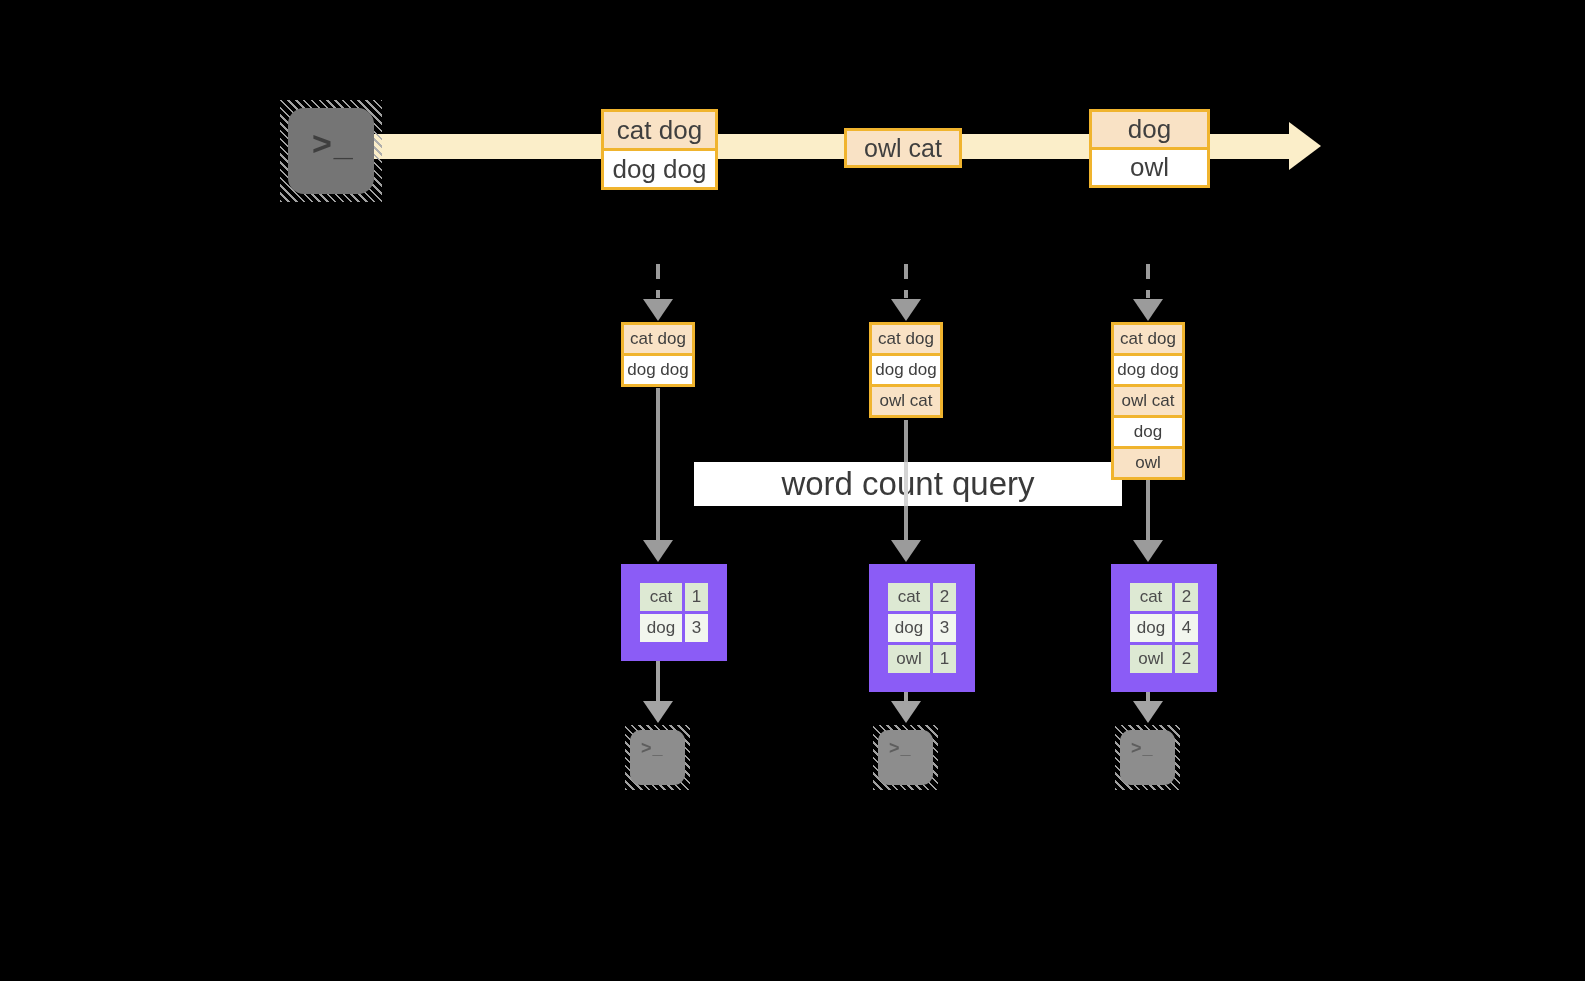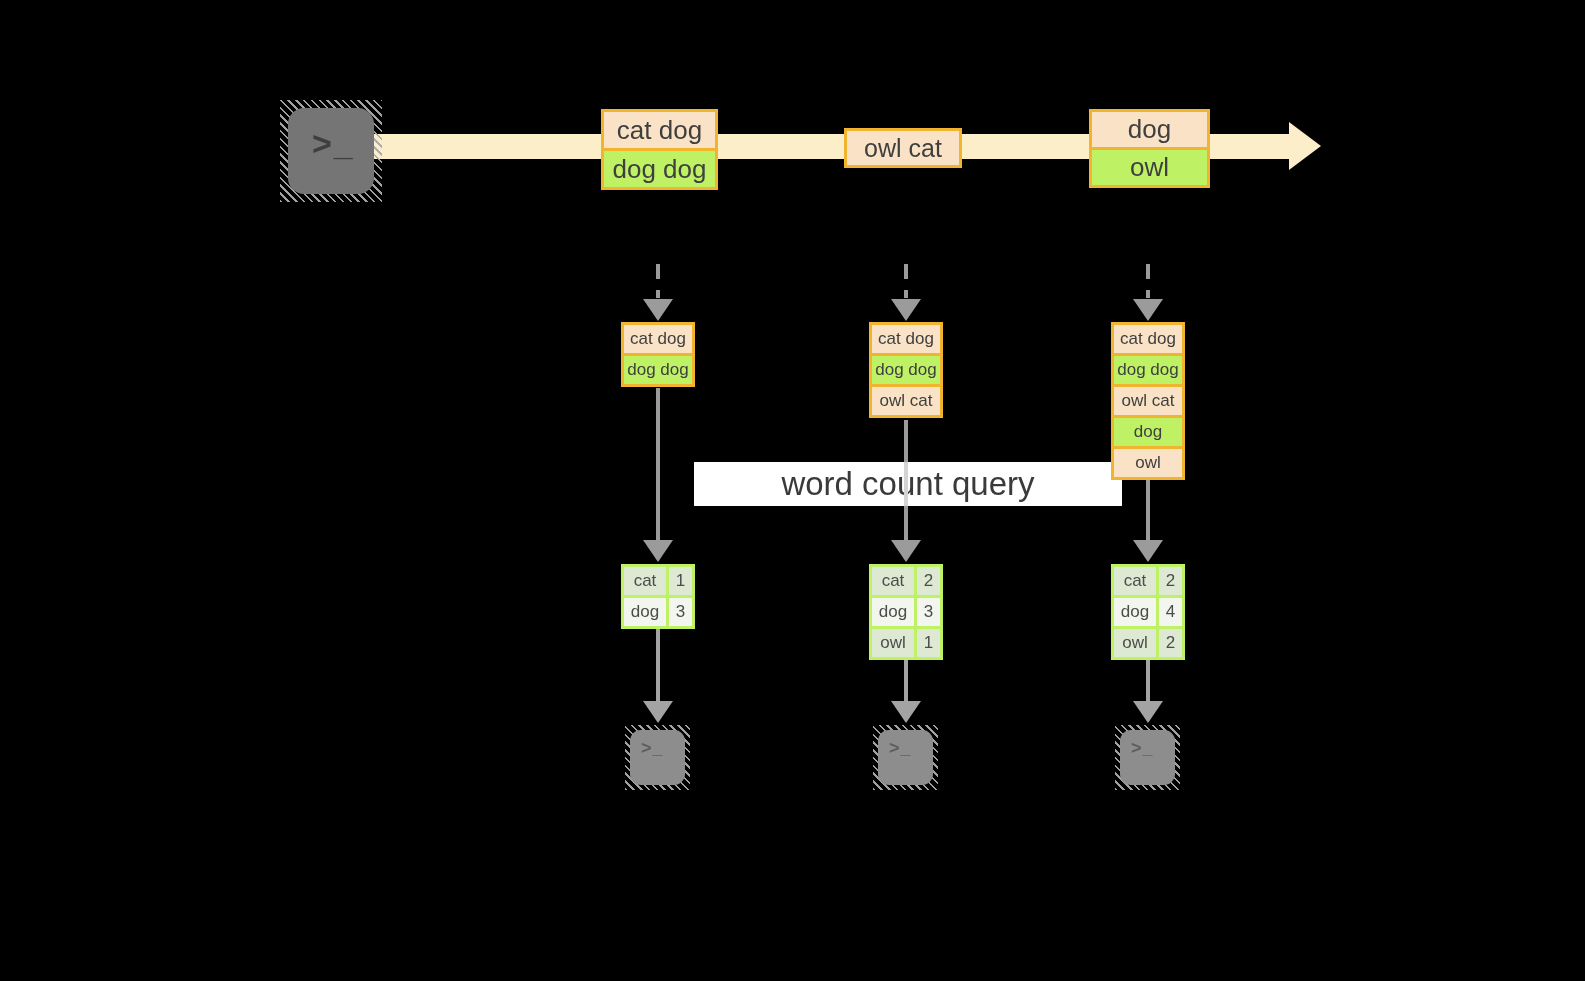--- a/index.html
+++ b/index.html
@@ -9,26 +9,26 @@
   }
   
   .stream-band{position:absolute;left:373px;top:134px;width:916px;height:25px;background:#fbeec9;z-index:0;}
   .stream-head{position:absolute;left:1289px;top:122px;width:0;height:0;z-index:0;
     border-top:24px solid transparent;border-bottom:24px solid transparent;border-left:32px solid #fbeec9;}
   
   .obox{position:absolute;border:3px solid #f0b42e;box-sizing:border-box;z-index:4;display:flex;flex-direction:column;}
   .obox .row{display:flex;align-items:center;justify-content:center;color:#3f3f3f;}
   .obox .row + .row{border-top:3px solid #f0b42e;}
   .fill-a{background:#f9e2c5;}
-  .fill-b{background:#bef264;}
+  .fill-b{background:#ffffff;}
   .event .row{height:36px;font-size:26px;}
   .event-single .row{height:34px;font-size:25px;}
   .stack .row{height:28px;font-size:17px;}
   
-  .wc-table{position:absolute;z-index:4;background:#bef264;padding:3px;display:grid;grid-template-columns:42px 23px;gap:3px;}
+  .wc-table{position:absolute;z-index:4;background:#8b5cf6;padding:19px;display:grid;grid-template-columns:42px 23px;gap:3px;}
   .wc-cell{height:28px;display:flex;align-items:center;justify-content:center;font-size:17px;color:#4c4c4c;}
   .gfill-a{background:#dde9d3;}
   .gfill-b{background:#f2f6ee;}
   
   .hatch{position:absolute;z-index:4;
     background:repeating-linear-gradient(45deg, rgba(170,170,170,.95) 0 1.8px, rgba(0,0,0,0) 1.8px 5.5px);}
   .term-inner{position:absolute;border-radius:16px;}
   .term-src .term-inner{inset:8px;background:#757575;}
   .term-sink .term-inner{inset:5px;background:#8d8d8d;border-radius:11px;}
   .term-glyph{position:absolute;font-weight:700;color:#3f3f3f;letter-spacing:2px;}

